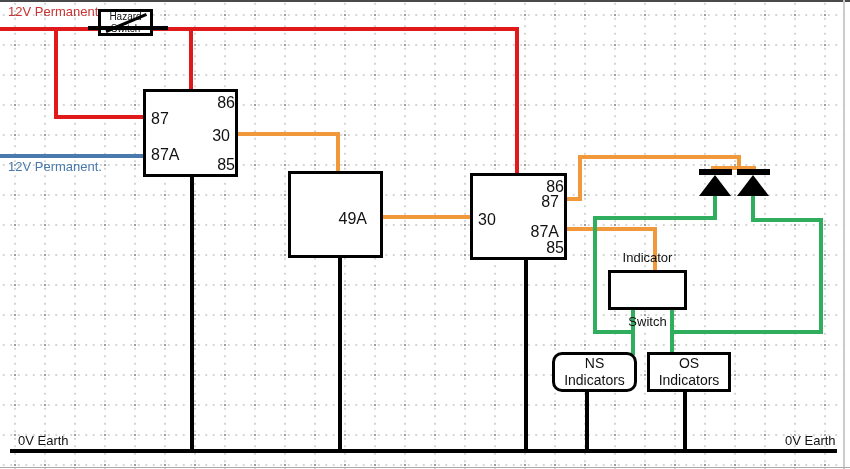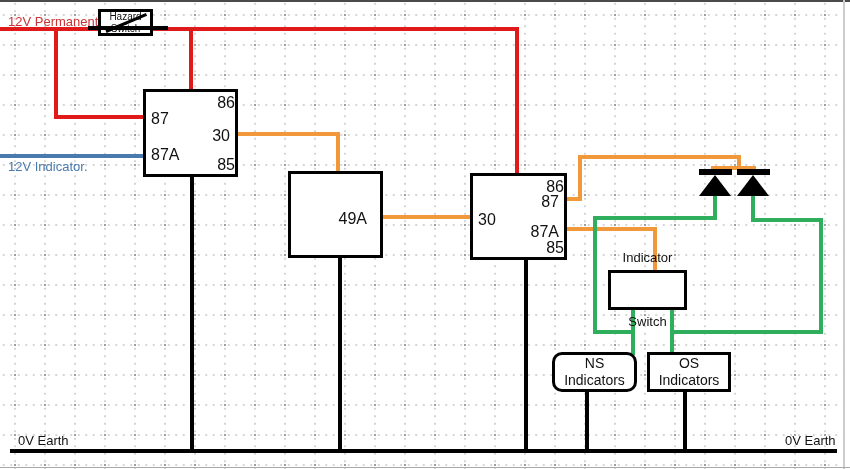--- a/index.html
+++ b/index.html
@@ -125,22 +125,22 @@
 
   <div class="box lbl-box" style="left:552px;top:352px;width:85px;height:40px;border-radius:10px;">
     <span>NS</span>
     <span>Indicators</span>
   </div>
   <div class="box lbl-box" style="left:647px;top:352px;width:84px;height:40px;">
     <span>OS</span>
     <span>Indicators</span>
   </div>
 
-  <span class="float-label" style="left:8px;top:14px;color:#cc3333;">12V Permanent</span>
-  <span class="float-label" style="left:8px;top:159px;color:#4a7aad;">12V Indicator.</span>
+  <span class="float-label" style="left:8px;top:4px;color:#cc3333;">12V Permanent</span>
+  <span class="float-label" style="left:8px;top:159px;color:#4a7aad;">12V Permanent.</span>
   <span class="float-label" style="left:18px;top:433px;color:#111;">0V Earth</span>
   <span class="float-label" style="left:785px;top:433px;color:#111;">0V Earth</span>
 
   <div class="edge" style="left:0;top:0;width:850px;height:2px;background:#4a4a4a;"></div>
   <div class="edge" style="left:843px;top:0;width:2px;height:469px;background:#cccccc;"></div>
   <div class="edge" style="left:0;top:467px;width:850px;height:1px;background:#aaaaaa;"></div>
 
 </div>
 
 </body></html>

